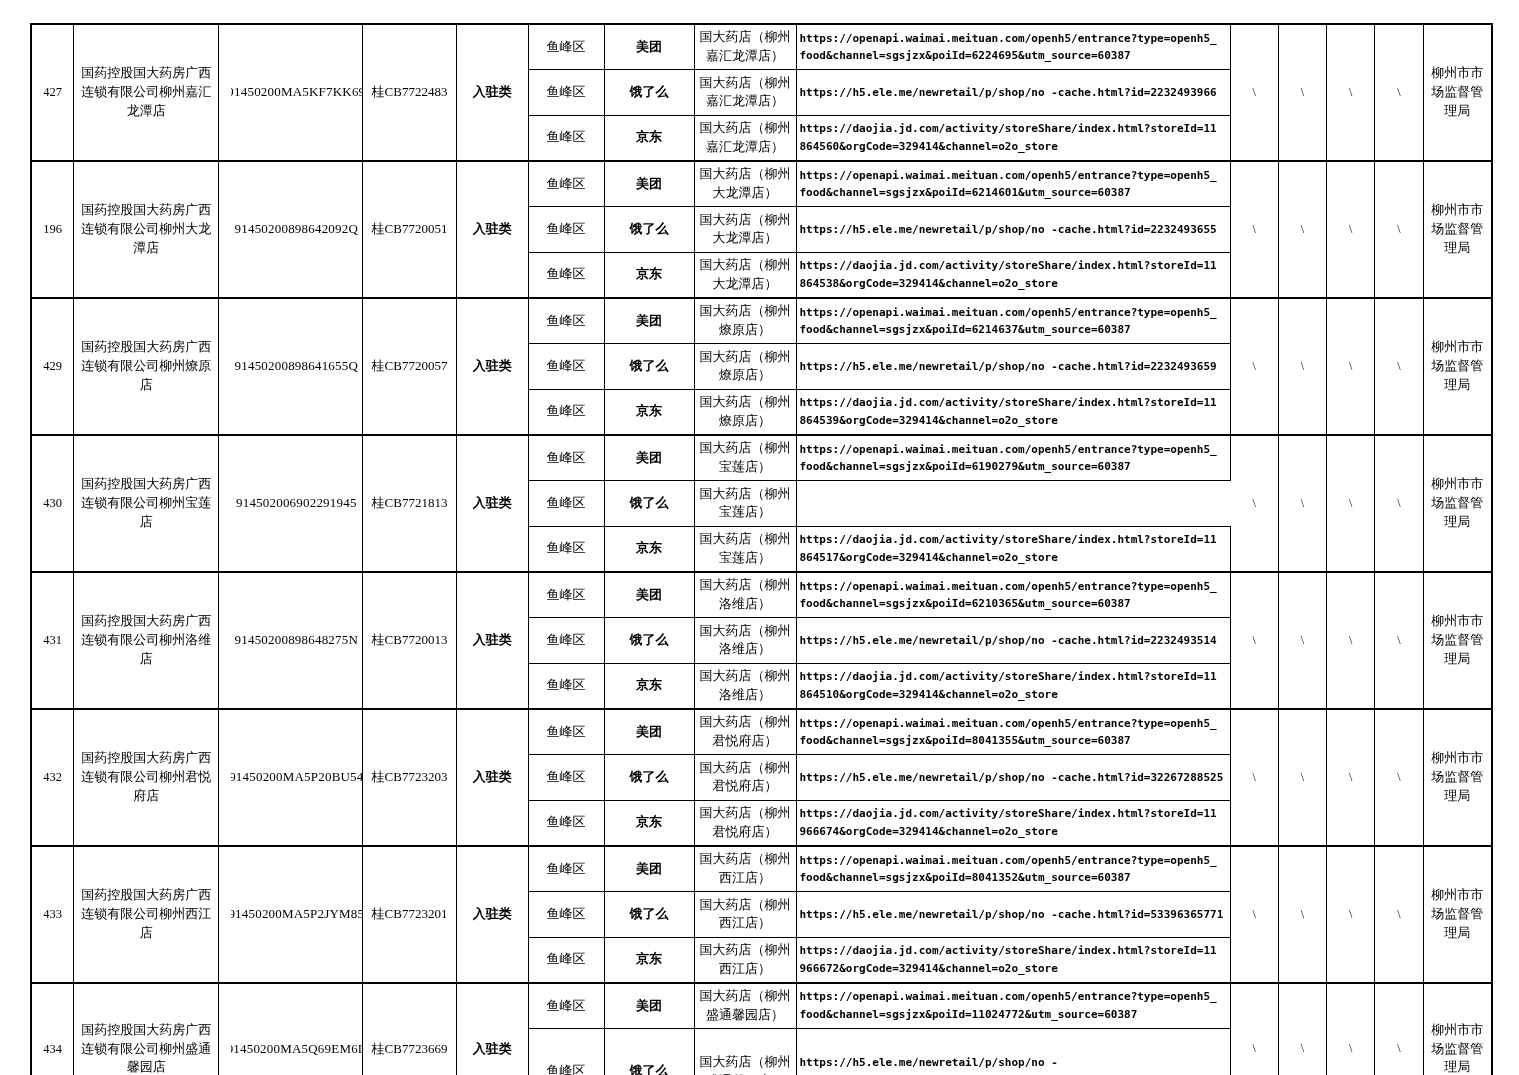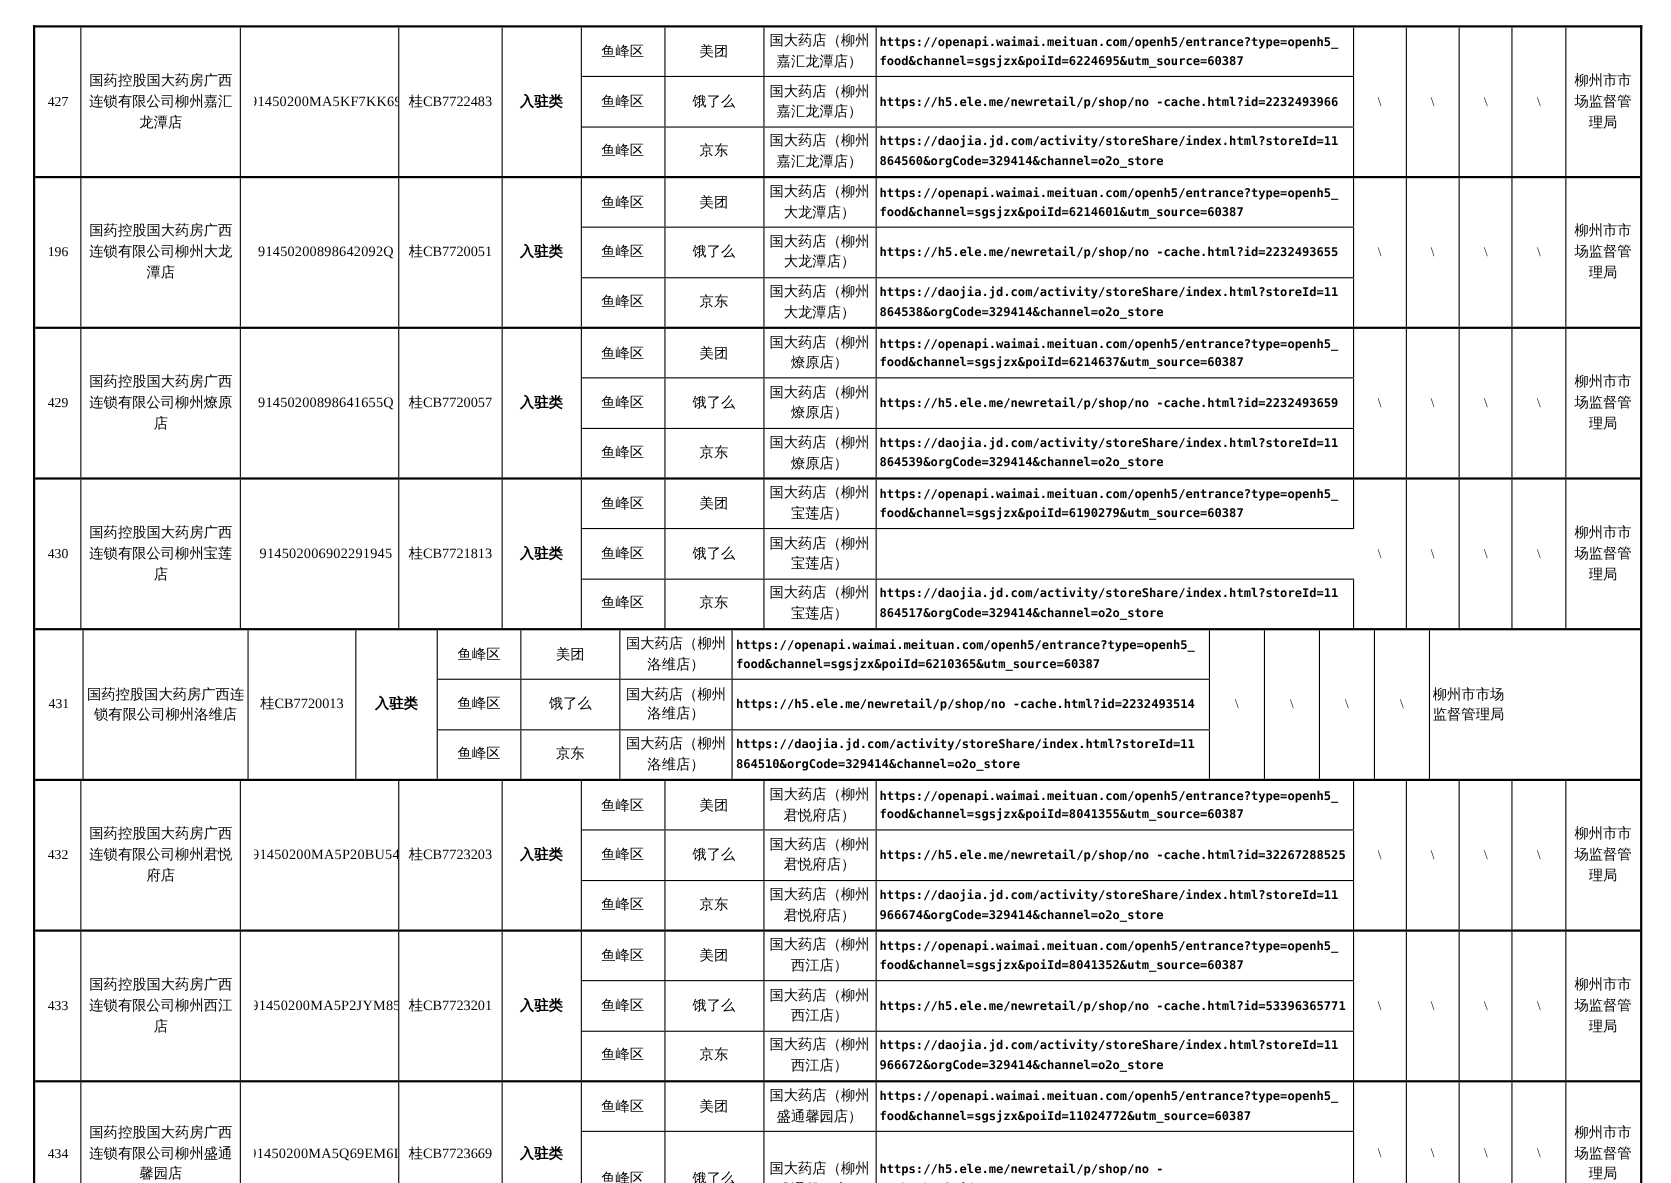--- a/index.html
+++ b/index.html
@@ -56,21 +56,21 @@
   }
   .subrow {
     flex: 1 1 0;
     display: flex;
     border-bottom: 1px solid #000;
     min-height: 0;
   }
   .subrow:last-child { border-bottom: none; }
   .main-row:last-child .subrow:nth-child(1) { flex: 0 0 44px; }
   .w-district { width: 76px;  }
-  .w-platform { width: 90px;  }
+  .w-platform { width: 90px; font-weight: bold;  }
   .w-store    { width: 102px; }
   .w-url {
     width: 434px;
     justify-content: flex-start;
     text-align: left;
     font-family: "DejaVu Sans Mono", "Liberation Mono", monospace;
     font-size: 11px;
     line-height: 1.6;
     white-space: pre-wrap;
     word-break: break-all;
@@ -215,20 +215,21 @@
       </div>
     <div class="cell w-slash">\</div>
     <div class="cell w-slash">\</div>
     <div class="cell w-slash">\</div>
     <div class="cell w-slash">\</div>
     <div class="cell w-auth">柳州市市场监督管理局</div>
   </div>
     <div class="main-row">
     <div class="cell w-no">431</div>
     <div class="cell w-company">国药控股国大药房广西连锁有限公司柳州洛维店</div>
+    <div class="cell w-code">91450200898648275N</div>
     <div class="cell w-lic">桂CB7720013</div>
     <div class="cell w-type">入驻类</div>
     <div class="subrows">
         <div class="subrow">
     <div class="cell w-district">鱼峰区</div>
     <div class="cell w-platform">美团</div>
     <div class="cell w-store">国大药店（柳州洛维店）</div>
     <div class="cell w-url">https://openapi.waimai.meituan.com/openh5/entrance?type=openh5_
 food&amp;channel=sgsjzx&amp;poiId=6210365&amp;utm_source=60387</div>
   </div>

